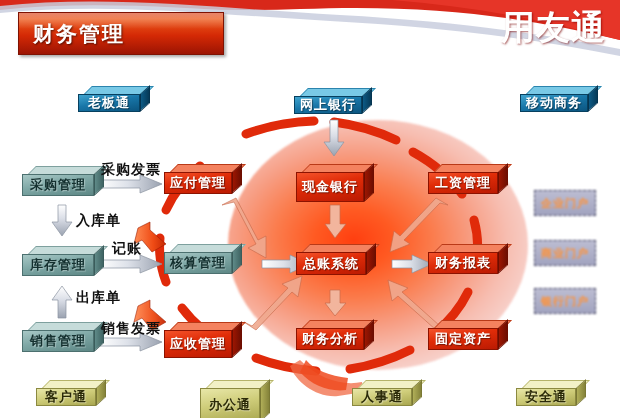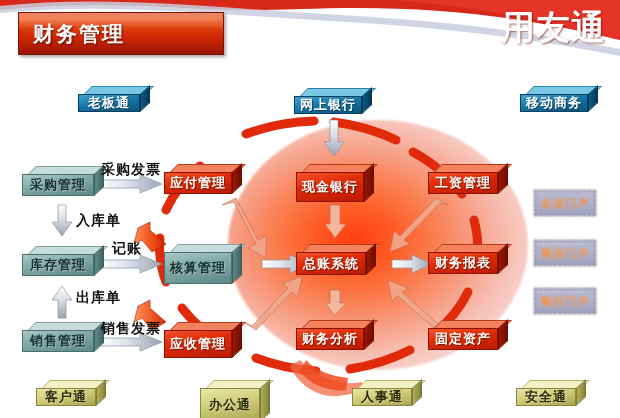--- a/index.html
+++ b/index.html
@@ -245,21 +245,21 @@
   <div class="flabel" style="left:112px; top:240px;">记账</div>
   <div class="flabel" style="left:76px;  top:289px;">出库单</div>
   <div class="flabel" style="left:101px; top:320px;text-align:right;">销售发票</div>
 
   <div class="box3d red" style="left:164px; top:164px; width:78px; height:30px;">
     <div class="top"></div>
     <div class="side"></div>
     <div class="face">应付管理</div>
   </div>
 
-  <div class="box3d teal" style="left:164px; top:244px; width:78px; height:40px;">
+  <div class="box3d teal" style="left:164px; top:244px; width:78px; height:30px;">
     <div class="top"></div>
     <div class="side"></div>
     <div class="face">核算管理</div>
   </div>
 
   <div class="box3d red" style="left:164px; top:322px; width:78px; height:36px;">
     <div class="top"></div>
     <div class="side"></div>
     <div class="face">应收管理</div>
   </div>

